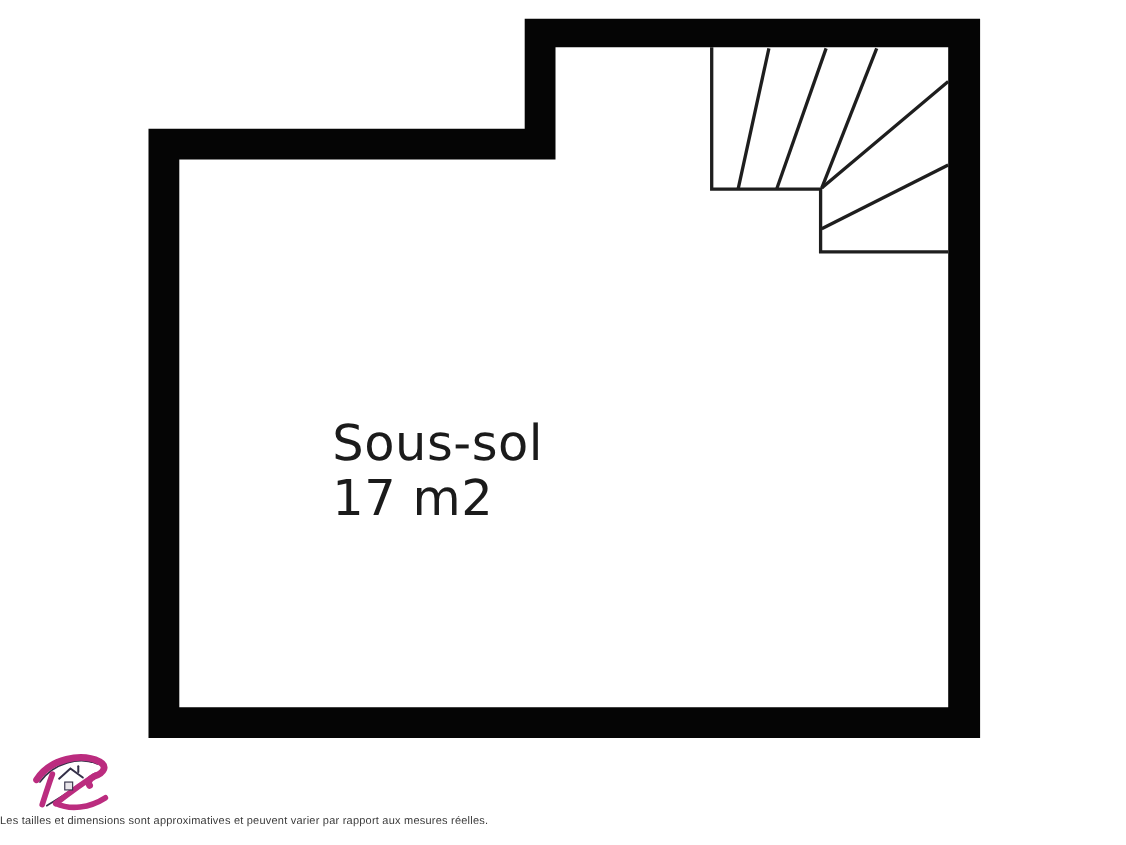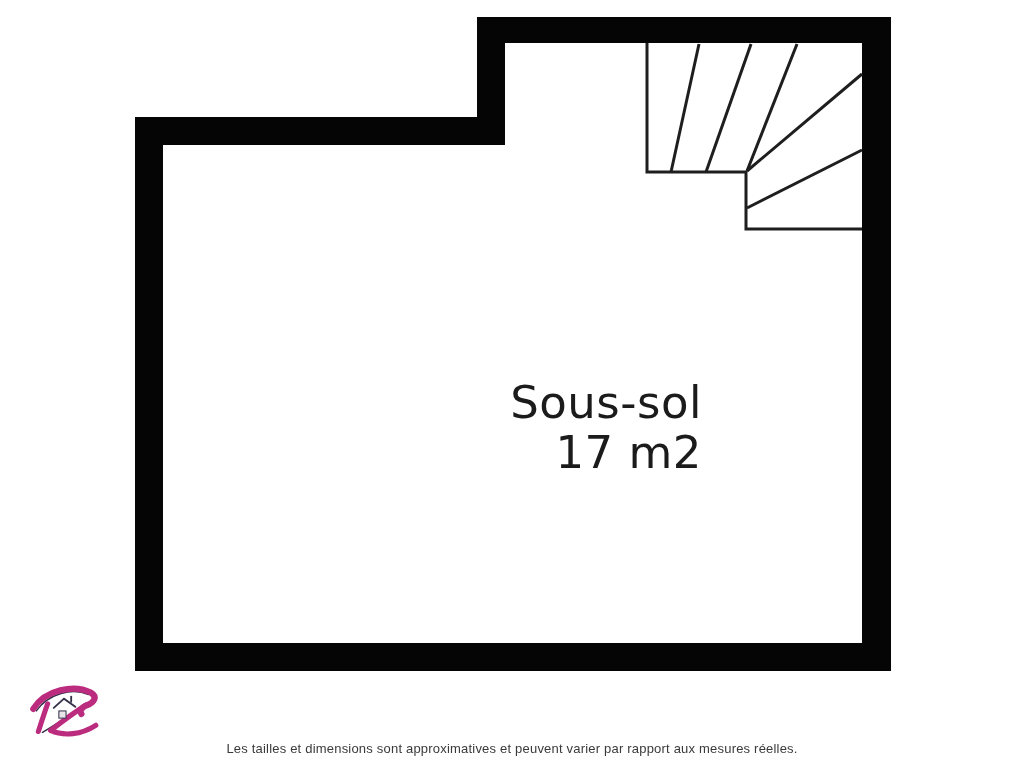--- a/index.html
+++ b/index.html
@@ -8,29 +8,29 @@
     width:1024px;height:768px;
     background:var(--background,#ffffff);
     overflow:hidden;
     font-family:"DejaVu Sans",sans-serif;
   }
   .plan{position:absolute;left:0;top:0;width:1024px;height:768px;}
   .walls{fill:var(--wall,#050505);stroke:none;}
   .stairline{stroke:var(--stair-line,#1e1e1e);stroke-width:3;fill:none;}
   .room-label{
     position:absolute;left:302px;top:378px;width:400px;
-    text-align:right;
+    text-align:left;
     color:var(--room-text,#1b1b1b);
     font-size:45px;line-height:50px;letter-spacing:0.5px;
     font-family:"DejaVu Sans",sans-serif;
   }
   .disclaimer{
     position:absolute;left:0;right:0;top:741px;
-    text-align:center;
-    font-size:13px;letter-spacing:0.2px;
+    text-align:left;
+    font-size:10px;letter-spacing:0.2px;
     color:var(--disclaimer-text,#3a3a3a);
     font-family:"Liberation Sans",sans-serif;
   }
   .logo{position:absolute;left:23px;top:682px;width:82px;height:62px;}
   .lg-m{stroke:var(--logo-magenta,#bb2c7f);fill:none;stroke-linecap:round;}
   .lg-d{stroke:var(--logo-dark,#343048);fill:none;stroke-linecap:round;stroke-linejoin:miter;}
   .lg-win{fill:#e9e6ea;stroke:var(--logo-dark,#343048);stroke-width:1;}
 </style>
 </head>
 <body>

